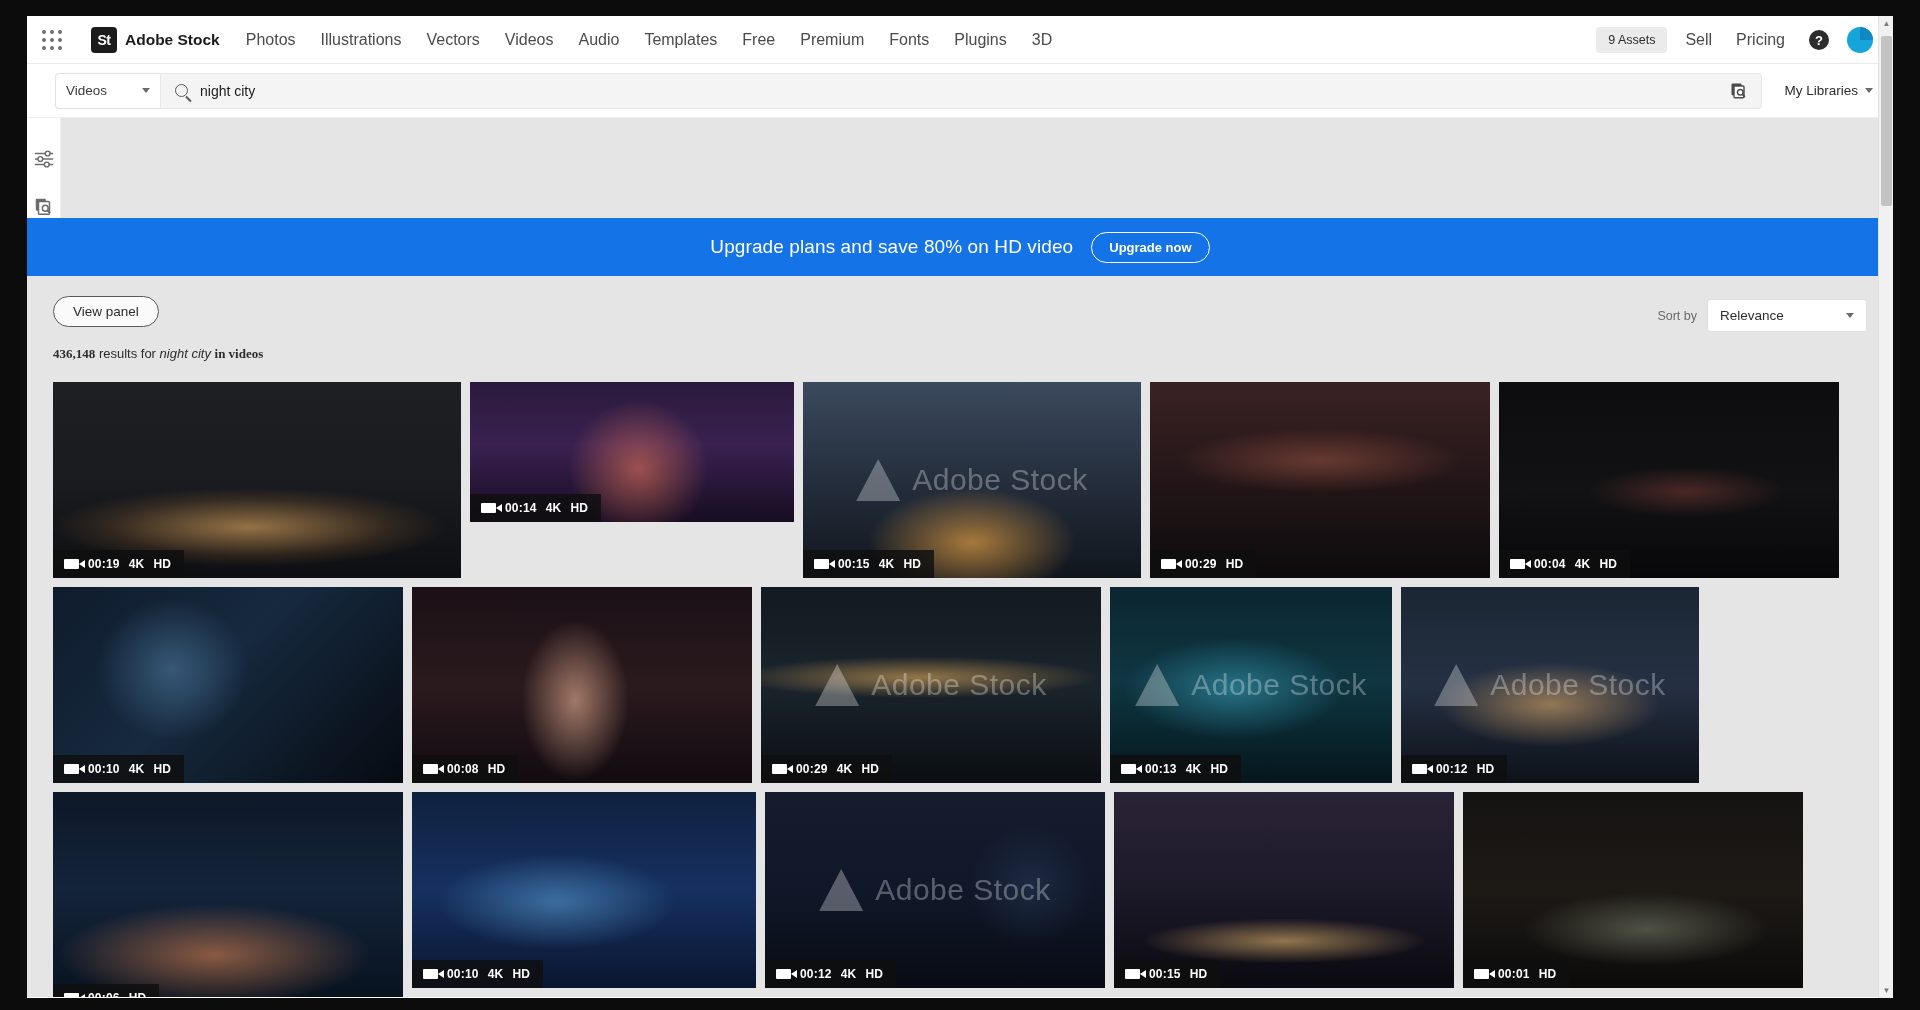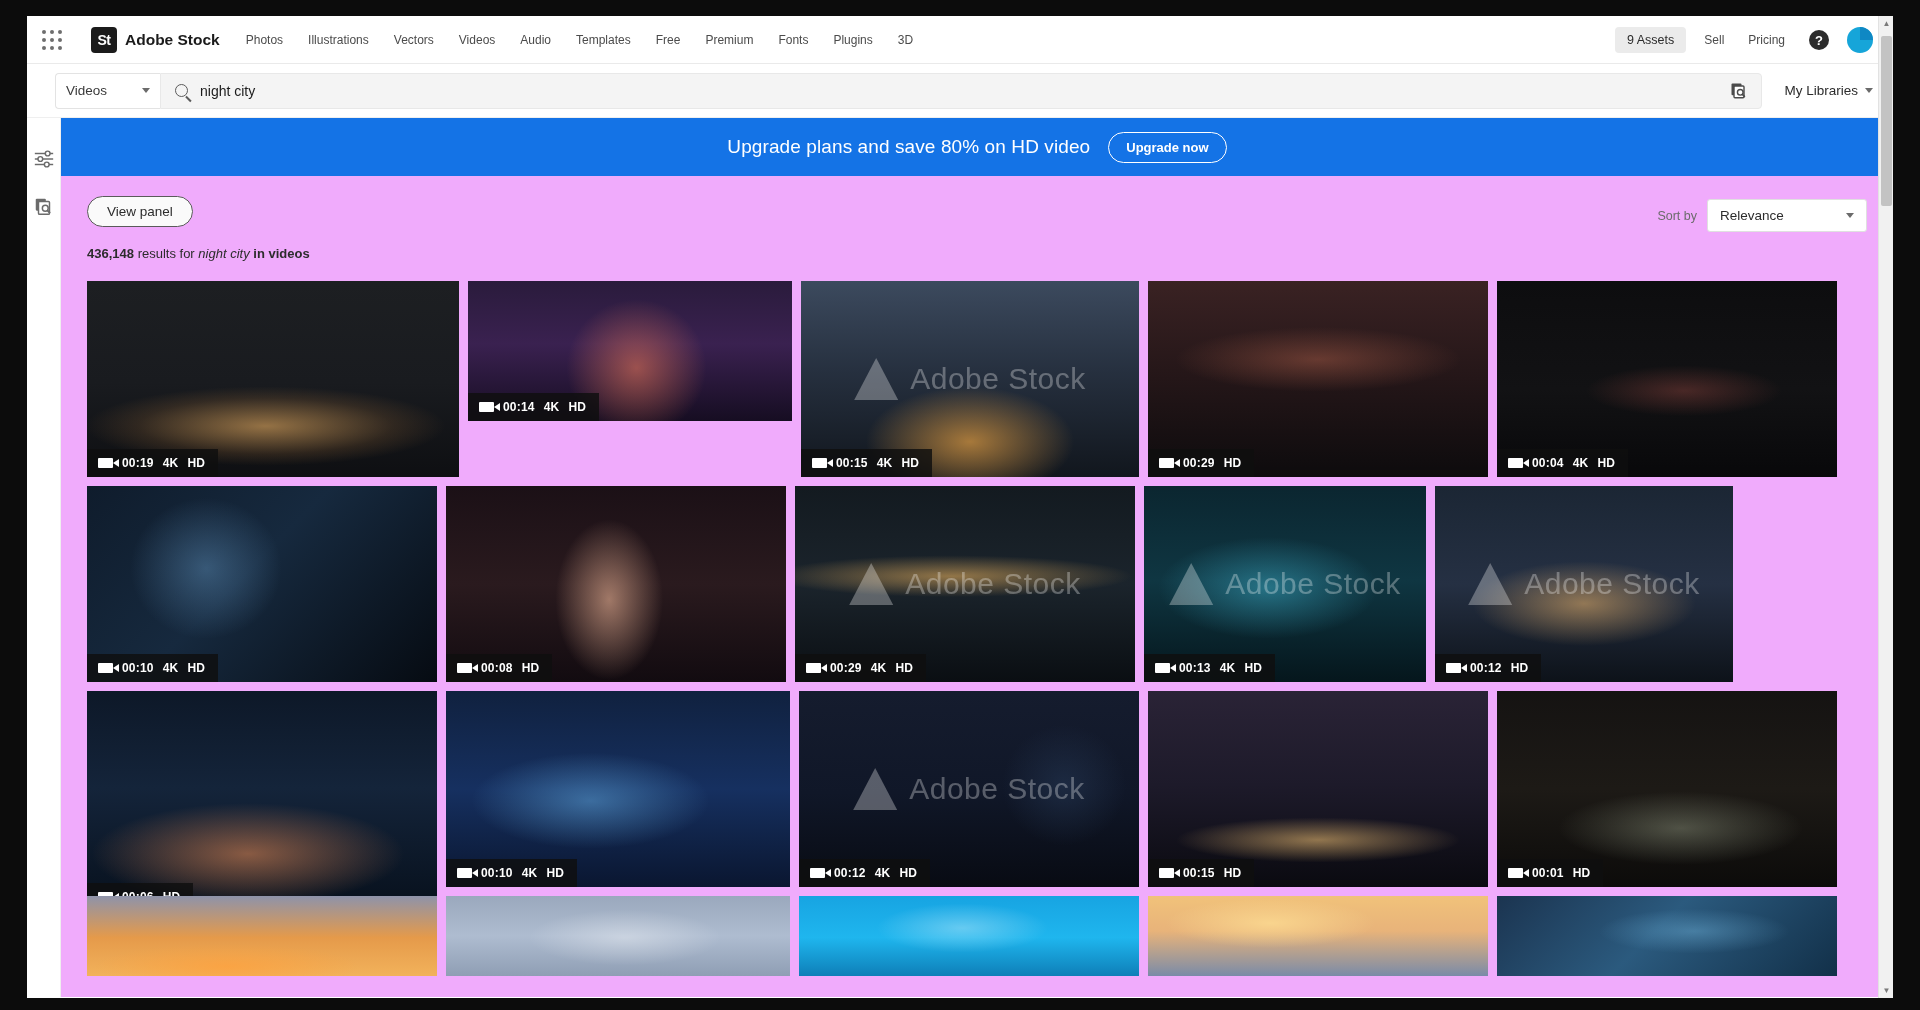--- a/index.html
+++ b/index.html
@@ -47,21 +47,21 @@
     display: flex; align-items: center; justify-content: center;
     margin-right: 8px;
     letter-spacing: -.5px;
     margin-left: 12px;
   }
   .brand-name {
     font-size: 15.5px; font-weight: bold; color: #1b1b1b;
     margin-right: 26px; white-space: nowrap;
   }
   .nav-link {
-    font-size: 12px; color: #4b4b4b;
+    font-size: 16px; color: #4b4b4b;
     margin-right: 25px; white-space: nowrap; cursor: pointer;
   }
   #nav-right {
     position: absolute; right: 20px; top: 0;
     height: 48px; display: flex; align-items: center;
   }
   #assets-pill {
     background: #ebebeb; color: #2c2c2c;
     font-size: 12.5px; border-radius: 4px;
     padding: 6px 12px; margin-right: 18px;
@@ -139,21 +139,21 @@
   .visual-search-icon {
     width: 20px; height: 20px; position: relative; cursor: pointer; flex-shrink: 0;
   }
   #my-libraries {
     margin-left: 22px;
     display: flex; align-items: center; gap: 7px;
     font-size: 13.5px; color: #2c2c2c; white-space: nowrap; cursor: pointer;
   }
 
   
-  #bodyarea { display: flex; height: calc(982px - 48px - 55px); background: #f0abfc; }
+  #bodyarea { display: flex; height: calc(982px - 48px - 55px); background: #e5e5e5; flex-direction: column; }
   #railbar {
     width: 34px; background: #fff;
     border-right: 1px solid #efefef;
     padding-top: 30px;
     display: flex; flex-direction: column; align-items: center; gap: 26px;
     flex-shrink: 0;
   }
   .rail-icon { width: 22px; height: 22px; cursor: pointer; opacity: .82; }
 
   #content { flex: 1; position: relative; overflow: hidden; }
@@ -189,21 +189,21 @@
     width: 160px; height: 33px;
     border: 1px solid #e0e0e0; border-radius: 3px;
     background: #fff;
     display: flex; align-items: center; justify-content: space-between;
     padding: 0 12px; font-size: 13.5px; color: #2c2c2c; cursor: pointer;
   }
   #results-line {
     padding: 14px 26px 0 26px;
     font-size: 13px; color: #2c2c2c;
   }
-  #results-line b { font-weight: bold; }
+  #results-line b { font-weight: bold; font-family: Liberation Serif, serif; }
   #results-line i { font-style: italic; }
 
   
   #grid {
     padding: 20px 26px 0 26px;
     display: flex; flex-direction: column; gap: 9px;
   }
   .grid-row { display: flex; gap: 9px; height: 196px; }
   .card {
     position: relative; overflow: hidden;
@@ -374,21 +374,21 @@
 
       <div id="results-line">
         <b>436,148</b>
         <span>results for</span>
         <i>night city</i>
         <b>in videos</b>
       </div>
 
       <div id="grid">
           <div class="grid-row" style="height: 196px;">
-            <div class="card" style="width: 372px; height: 196px; background: linear-gradient(rgb(29, 31, 34) 0%, rgb(25, 27, 31) 52%, rgb(14, 15, 18) 100%);">
+            <div class="card" style="width: 408px; height: 196px; background: linear-gradient(rgb(29, 31, 34) 0%, rgb(25, 27, 31) 52%, rgb(14, 15, 18) 100%);">
               <div style="position: absolute; inset: 0px; background: radial-gradient(62% 26% at 48% 74%, rgba(255, 190, 105, 0.55), rgba(255, 170, 80, 0.12) 55%, transparent 78%);"></div>
               <div class="badge">
                 <span class="cam"></span>
                 <span>00:19</span>
                 <span>4K</span>
                 <span>HD</span>
               </div>
             </div>
             <div class="card" style="width: 324px; height: 140px; background: linear-gradient(rgb(42, 27, 60) 0%, rgb(58, 33, 80) 45%, rgb(22, 13, 34) 100%);">
               <div style="position: absolute; inset: 0px; background: radial-gradient(30% 68% at 52% 62%, rgba(255, 130, 90, 0.52), transparent 72%);"></div>

